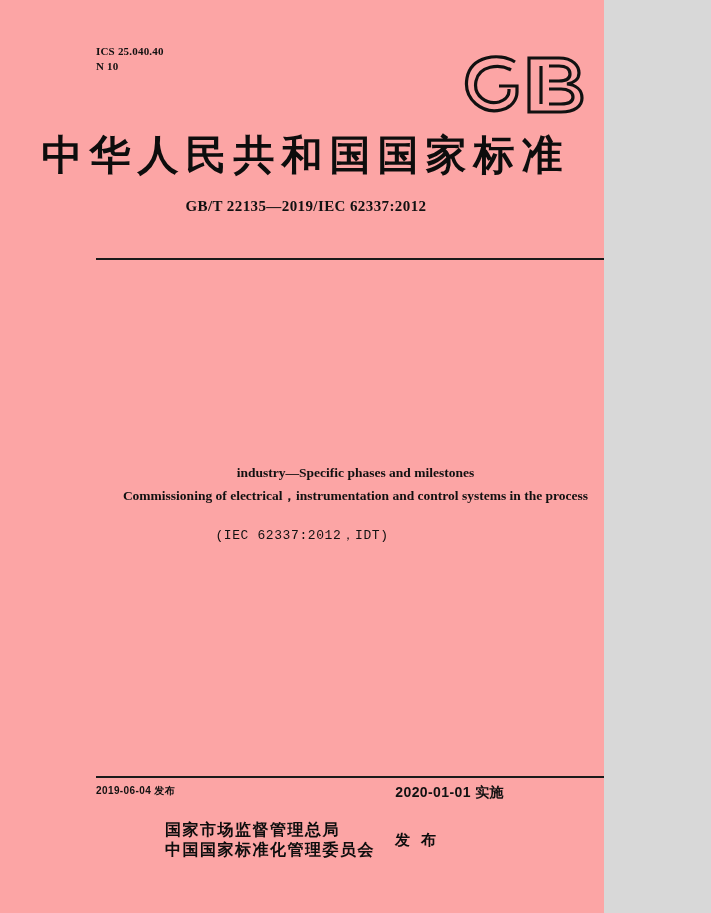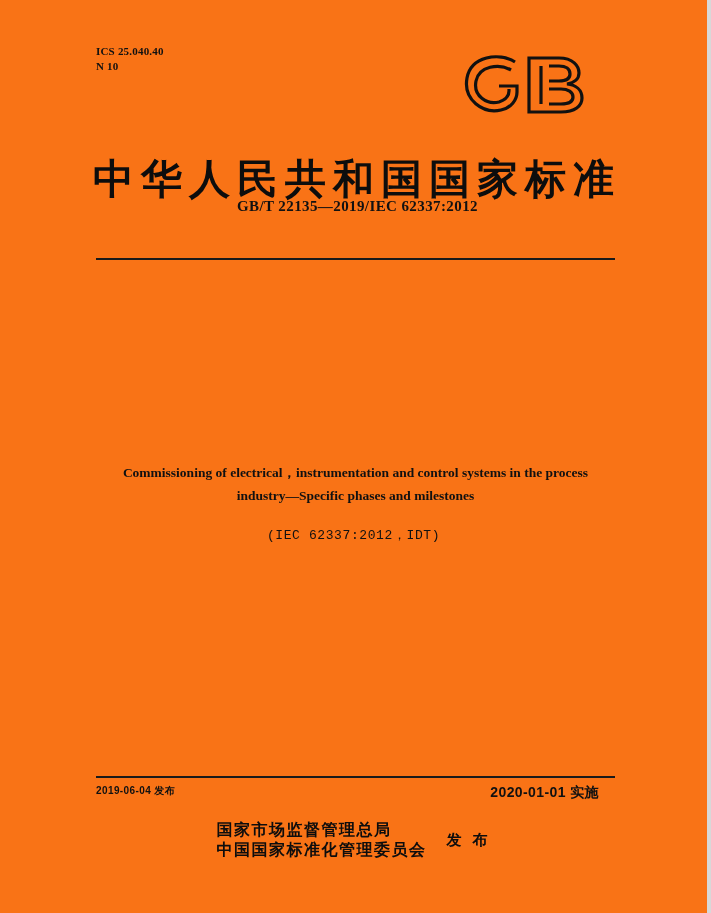--- a/index.html
+++ b/index.html
@@ -5,23 +5,23 @@
   html, body {
     margin: 0;
     padding: 0;
     background: #d8d8d8;
   }
   body {
     font-family: "Liberation Serif", serif;
   }
   .page {
     position: relative;
-    width: 707px;
+    width: 604px;
     height: 913px;
-    background: #f97316;
+    background: #fca5a5;
     overflow: hidden;
     box-sizing: border-box;
   }
 
   
   .ics-block {
     position: absolute;
     left: 96px;
     top: 44px;
     font-family: "Liberation Serif", serif;
@@ -48,21 +48,20 @@
     left: 0;
     right: 0;
     top: 128px;
     text-align: center;
     font-family: "DejaVu Sans", sans-serif;
     font-weight: bold;
     font-size: 41px;
     letter-spacing: 7px;
     color: #0d0d0d;
     text-indent: 7px;
-    margin-top: 24px;
   }
 
   
   .std-no {
     position: absolute;
     left: 8px;
     right: 0;
     top: 198px;
     text-align: center;
     font-family: "Liberation Serif", serif;
@@ -141,21 +140,21 @@
     left: 96px;
     top: 784px;
     font-family: "Liberation Sans", sans-serif;
     font-weight: bold;
     font-size: 10px;
     color: #111;
     letter-spacing: 0.4px;
   }
   .date-impl {
     position: absolute;
-    right: 108px;
+    right: 100px;
     top: 784px;
     font-family: "Liberation Sans", sans-serif;
     font-weight: bold;
     font-size: 14px;
     color: #111;
     letter-spacing: 0.4px;
   }
 
   
   .publisher {
@@ -219,22 +218,22 @@
   </div>
 
   <div class="nat-title">中华人民共和国国家标准</div>
 
   <div class="std-no">GB/T 22135—2019/IEC 62337:2012</div>
 
   <div class="rule rule-top"></div>
 
 
   <div class="doc-title-en">
+    <div>industry—Specific phases and milestones</div>
     <div>Commissioning of electrical，instrumentation and control systems in the process</div>
-    <div>industry—Specific phases and milestones</div>
   </div>
 
   <div class="iec-note">(IEC 62337:2012，IDT)</div>
 
   <div class="rule rule-bottom"></div>
 
   <div class="date-issue">2019-06-04 发布</div>
   <div class="date-impl">2020-01-01 实施</div>
 
   <div class="publisher">

